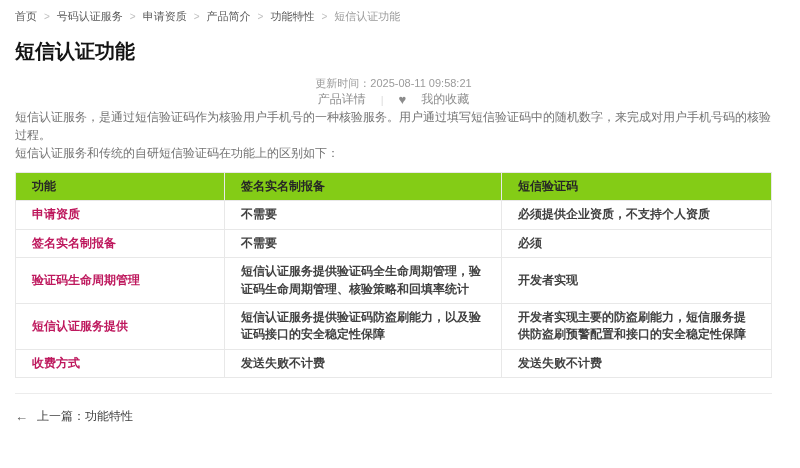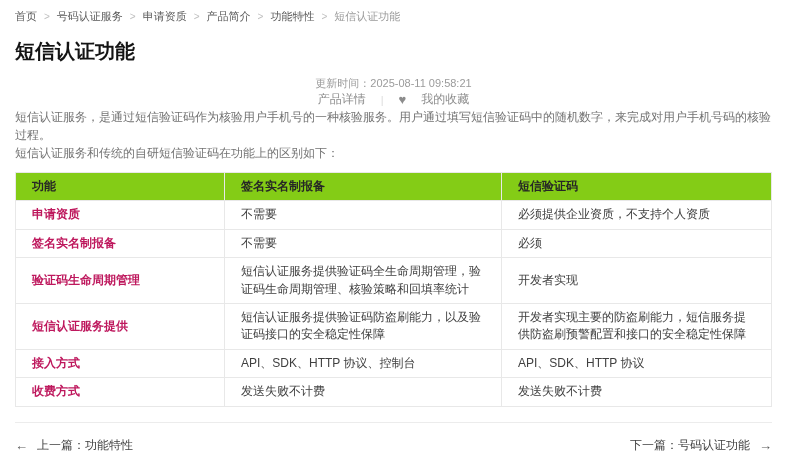--- a/index.html
+++ b/index.html
@@ -32,21 +32,21 @@
   p.body-text { margin: 0; font-size: 12px; color: #737373; line-height: 1.5; }
   .p1 { margin-top: 19px; }
   .p2 { margin-top: 13px; }
 
   
   table.cmp { width: 100%; border-collapse: collapse; margin-top: 10px; font-size: 12px; table-layout: fixed; }
   .cmp th, .cmp td {
     border: 1px solid #e8e8e8;
     padding: 5px 16px;
     text-align: left; vertical-align: middle;
-    line-height: 1.45; color: #404040; font-weight: normal;
+    line-height: 1.45; color: #404040; font-weight: bold;
     word-break: break-word;
   }
   .cmp thead th { background: #84cc16; font-weight: bold; color: #262626; }
   .cmp tbody th { font-weight: bold; color: #be185d; }
 
   
   .pager {
     display: flex; justify-content: space-between; align-items: center;
     border-top: 1px solid #ececec;
     margin-top: 15px; padding-top: 14px;
@@ -117,36 +117,27 @@
         <th>验证码生命周期管理</th>
         <td>短信认证服务提供验证码全生命周期管理，验证码生命周期管理、核验策略和回填率统计</td>
         <td>开发者实现</td>
       </tr>
       <tr>
         <th>短信认证服务提供</th>
         <td>短信认证服务提供验证码防盗刷能力，以及验证码接口的安全稳定性保障</td>
         <td>开发者实现主要的防盗刷能力，短信服务提供防盗刷预警配置和接口的安全稳定性保障</td>
       </tr>
       <tr>
-        <th>接入方式</th>
-        <td>API、SDK、HTTP 协议、控制台</td>
-        <td>API、SDK、HTTP 协议</td>
-      </tr>
-      <tr>
         <th>收费方式</th>
         <td>发送失败不计费</td>
         <td>发送失败不计费</td>
       </tr>
     </tbody>
   </table>
 
   <div class="pager">
     <span class="pager-link">
       <span class="pager-arrow">←</span>
       <span>上一篇：功能特性</span>
     </span>
-    <span class="pager-link">
-      <span>下一篇：号码认证功能</span>
-      <span class="pager-arrow">→</span>
-    </span>
   </div>
 
 </div>
 
 </body></html>

